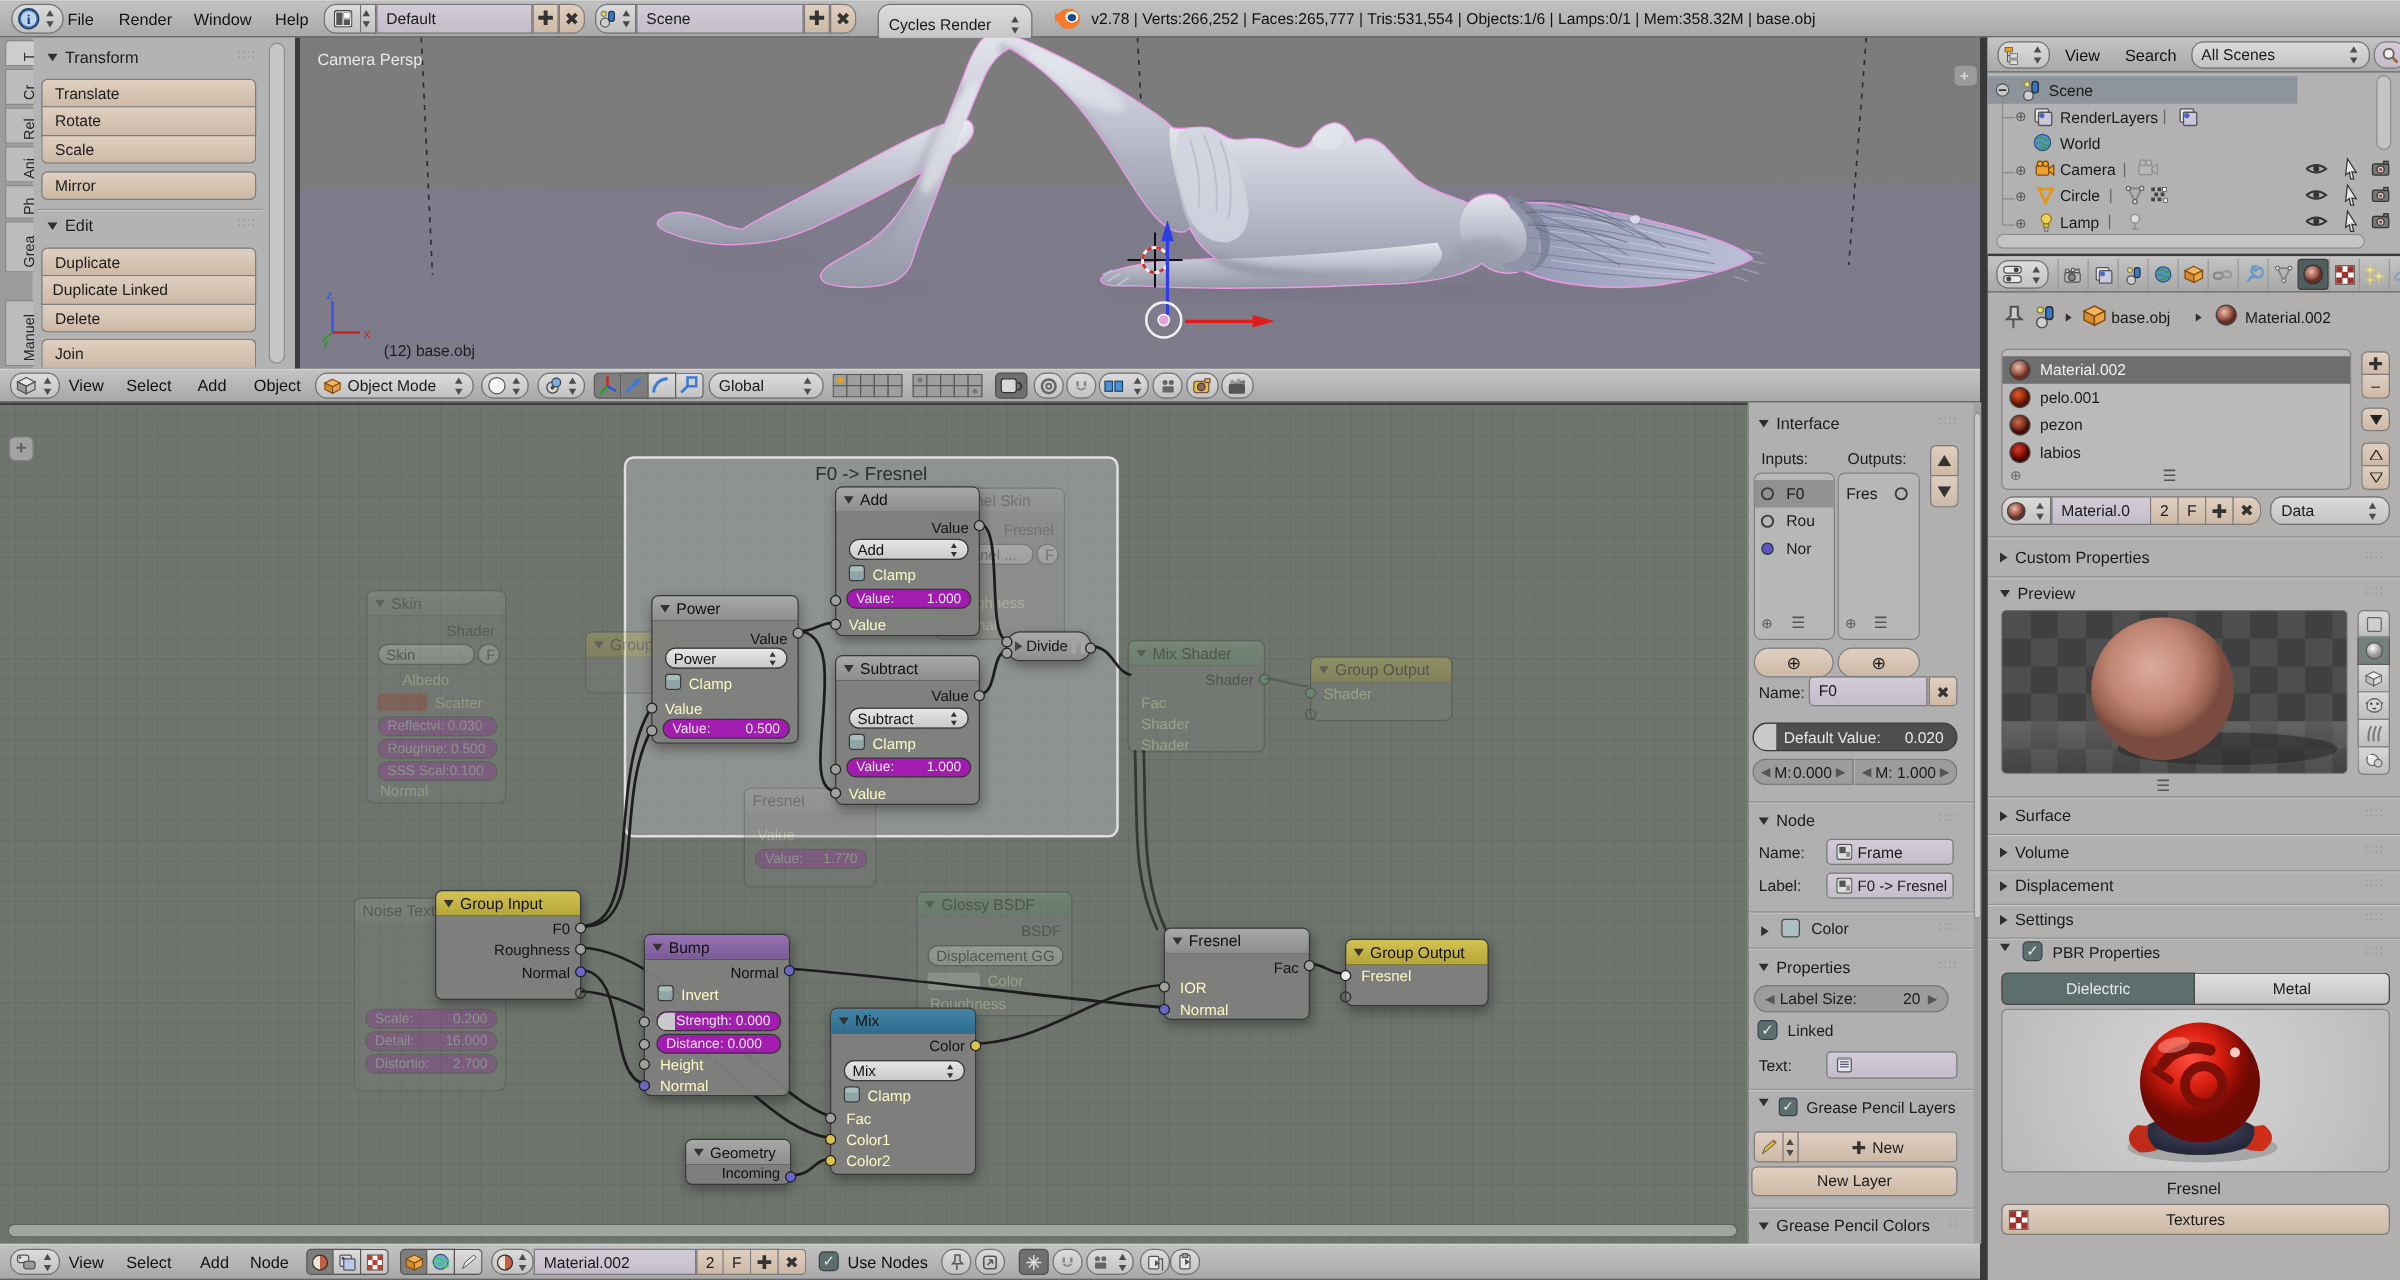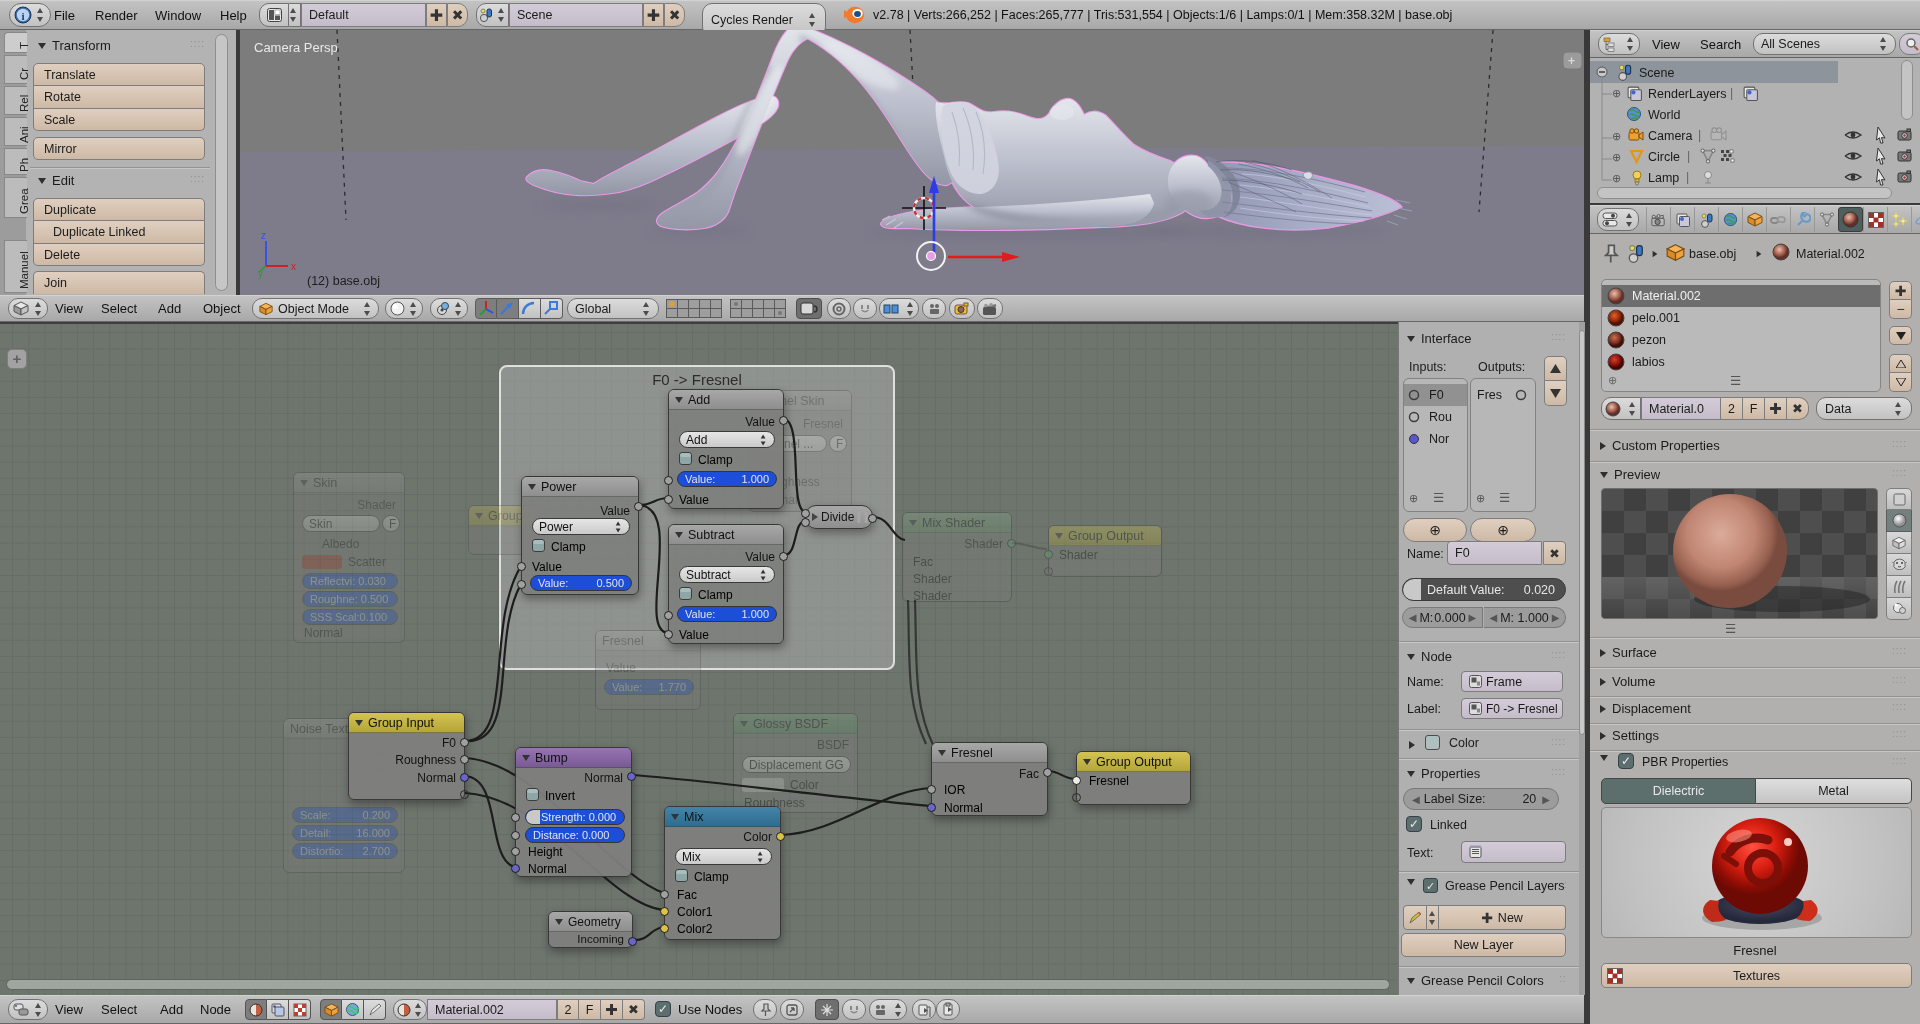--- a/index.html
+++ b/index.html
@@ -19,24 +19,24 @@
 .sep{border-top:1px solid #939393;box-shadow:0 1px 0 #c6c6c6}
 
 .node{position:absolute;background:rgba(126,128,125,.95);border:1px solid #383838;border-radius:6px;box-shadow:1px 4px 9px rgba(20,20,20,.4);font-size:12px;color:#151515;z-index:3;white-space:nowrap}
 .nhdr{height:20px;border-radius:5px 5px 0 0;display:flex;align-items:center;gap:5px;padding:0 6px;border-bottom:1px solid rgba(40,40,40,.5);font-size:12.5px;color:#101010}
 .nhdr .tri{width:0;height:0;border-left:4px solid transparent;border-right:4px solid transparent;border-top:6px solid #333;margin-top:1px}
 .hgray{background:linear-gradient(#a8a8a8,#8e8e8e)}
 .hyel{background:linear-gradient(#d3c353,#b5a638)}
 .hpur{background:linear-gradient(#9673b2,#7a5a95)}
 .hblu{background:linear-gradient(#4384a8,#2e6d90)}
 .nout{position:absolute;right:8px;font-size:12px;color:#131313}
-.nin{position:absolute;left:8px;font-size:12px;color:#000000}
+.nin{position:absolute;left:8px;font-size:12px;color:#fef9c3}
 .ndrop{position:absolute;height:17px;background:linear-gradient(#e6e6e6,#cacaca);border:1px solid #3a3a3a;border-radius:9px;font-size:12px;color:#111;display:flex;align-items:center;padding:0 6px}
 .ndrop .udarr:before{border-bottom-color:#333}.ndrop .udarr:after{border-top-color:#333}
-.nslider{position:absolute;height:16px;background:#1d4ed8;border:1px solid #353535;border-radius:8px;font-size:11px;color:#e4e4e4;display:flex;align-items:center;justify-content:space-between;padding:0 7px;overflow:hidden;white-space:nowrap}
+.nslider{position:absolute;height:16px;background:#a21caf;border:1px solid #353535;border-radius:8px;font-size:11px;color:#e4e4e4;display:flex;align-items:center;justify-content:space-between;padding:0 7px;overflow:hidden;white-space:nowrap}
 .ncheck{position:absolute;width:13px;height:13px;border-radius:3px;background:#a9bdbd;border:1px solid #3c3c3c;box-shadow:inset 0 -7px 0 #8fa6a6}
 .socket{position:absolute;width:9px;height:9px;border-radius:50%;border:1px solid #1d1d1d;z-index:4}
 .sgray{background:#a0a0a0}.syel{background:#d9c24a}.sblu{background:#6a66c8}.swht{background:#ececec}
 .ghost{opacity:.26}
 </style></head>
 <body>
 
 <div class="abs hdrbar" style="left:0;top:0;width:1920px;height:30px"></div>
 <div id="infobar">
  <div class="abs pill" style="left:9px;top:3px;width:42px;height:24px;padding:0 3px;border-radius:12px">
@@ -110,21 +110,21 @@
  <span class="abs grip" style="left:190px;top:38px">::::</span>
  <div class="abs btn" style="left:33px;top:63px;width:172px;height:23px;border-radius:5px 5px 0 0;padding-left:10px">Translate</div>
  <div class="abs btn" style="left:33px;top:86px;width:172px;height:23px;border-top:none;padding-left:10px">Rotate</div>
  <div class="abs btn" style="left:33px;top:109px;width:172px;height:22px;border-top:none;border-radius:0 0 5px 5px;padding-left:10px">Scale</div>
  <div class="abs btn" style="left:33px;top:137px;width:172px;height:23px;border-radius:5px;padding-left:10px">Mirror</div>
  <div class="abs sep" style="left:30px;top:167px;width:180px"></div>
 
  <div class="abs phdr" style="left:38px;top:173px"><span class="tri-d"></span>Edit</div>
  <span class="abs grip" style="left:190px;top:173px">::::</span>
  <div class="abs btn" style="left:33px;top:198px;width:172px;height:23px;border-radius:5px 5px 0 0;padding-left:10px">Duplicate</div>
- <div class="abs btn" style="left:33px;top:221px;width:172px;height:23px;border-top:none;padding-left:19px">Duplicate Linked</div>
+ <div class="abs btn" style="left:33px;top:221px;width:172px;height:23px;border-top:none;padding-left:8px">Duplicate Linked</div>
  <div class="abs btn" style="left:33px;top:244px;width:172px;height:22px;border-top:none;border-radius:0 0 5px 5px;padding-left:10px">Delete</div>
  <div class="abs btn" style="left:33px;top:271px;width:172px;height:23px;border-radius:5px 5px 0 0;border-bottom:none;padding-left:10px">Join</div>
 
  <div class="abs" style="left:215px;top:34px;width:13px;height:257px;border-radius:7px;background:#c6c6c6;border:1px solid #8e8e8e"></div>
 </div>
 
 <div id="viewport" class="abs" style="left:240px;top:30px;width:1344px;height:265px;overflow:hidden">
 <svg width="1344" height="265" viewBox="240 30 1344 265">
 <defs>
 <linearGradient id="body" x1="0" y1="0" x2="0" y2="1">

